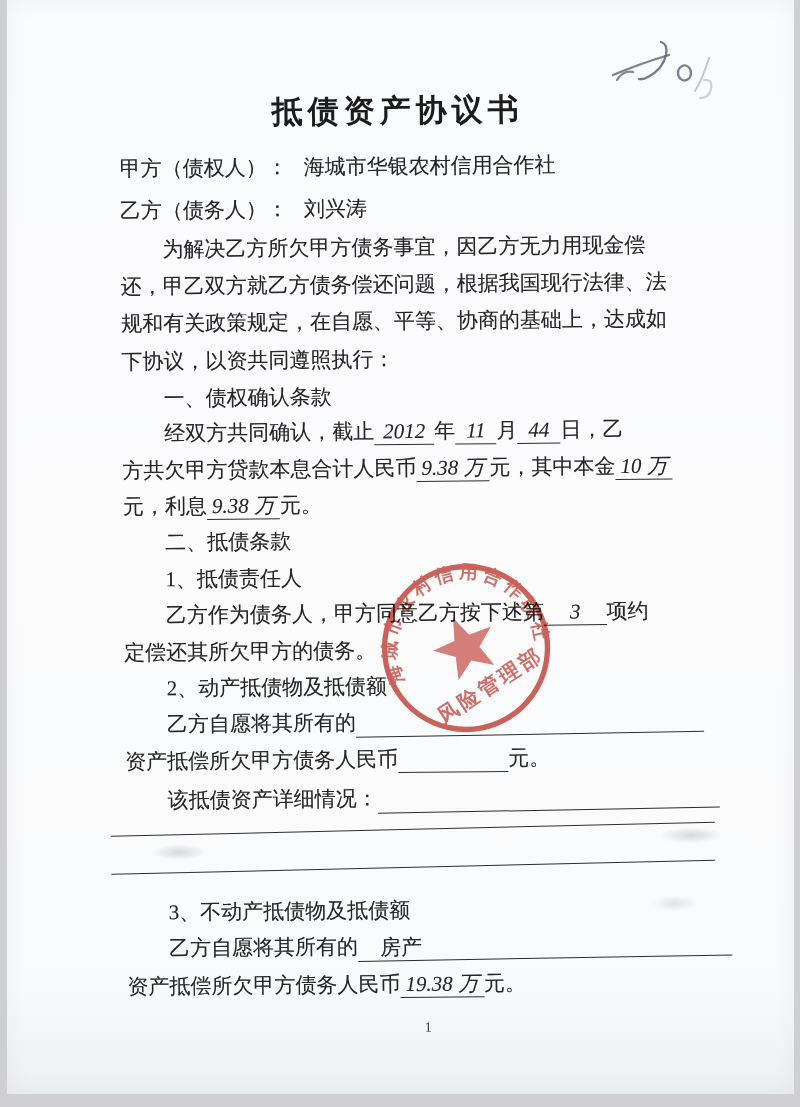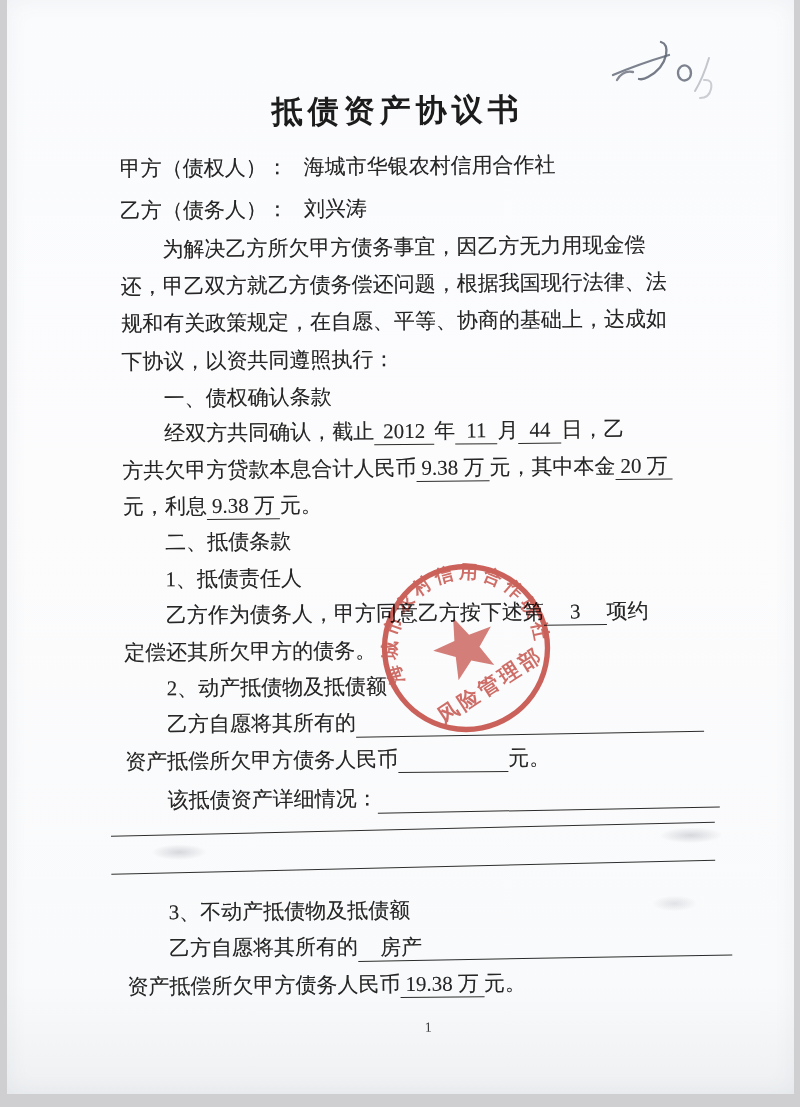--- a/index.html
+++ b/index.html
@@ -27,21 +27,21 @@
   }
   .line{
     position:absolute;left:115px;white-space:nowrap;
     font-size:21px;line-height:28px;
     text-shadow:0 0 0.5px rgba(40,40,40,0.35);
   }
   .indent{left:157px;}
   .name{margin-left:16px;}
   .u{
     display:inline-block;border-bottom:1.6px solid #2b2b2b;
-    line-height:26px;
+    line-height:26px;font-style:italic;
   }
   .pad8{padding:0 9px;}
   .pad10{padding:0 11px;}
   .pad24{padding:0 26px;}
   .padnum{padding:0 5px;}
   .blank{
     display:inline-block;border-bottom:1.6px solid #2b2b2b;
     height:24px;vertical-align:bottom;
   }
   .blank-long{width:348px;transform:rotate(-0.45deg);}
@@ -95,21 +95,21 @@
     <div class="line" style="top:270px">还，甲乙双方就乙方债务偿还问题，根据我国现行法律、法</div>
     <div class="line" style="top:307px">规和有关政策规定，在自愿、平等、协商的基础上，达成如</div>
     <div class="line" style="top:345px">下协议，以资共同遵照执行：</div>
 
     <div class="line indent" style="top:382px">一、债权确认条款</div>
 
     <div class="line indent" style="top:417px">
       <span>经双方共同确认，截止</span><span class="u pad8">2012</span><span>年</span><span class="u pad10">11</span><span>月</span><span class="u pad10">44</span><span>日，乙</span>
     </div>
     <div class="line" style="top:454px">
-      <span>方共欠甲方贷款本息合计人民币</span><span class="u padnum">9.38 万</span><span>元，其中本金</span><span class="u padnum">20 万</span>
+      <span>方共欠甲方贷款本息合计人民币</span><span class="u padnum">9.38 万</span><span>元，其中本金</span><span class="u padnum">10 万</span>
     </div>
     <div class="line" style="top:490px">
       <span>元，利息</span><span class="u padnum">9.38 万</span><span>元。</span>
     </div>
 
     <div class="line indent" style="top:526px">二、抵债条款</div>
     <div class="line indent" style="top:563px">1、抵债责任人</div>
 
     <div class="line indent" style="top:599px">
       <span>乙方作为债务人，甲方同意乙方按下述第</span><span class="u pad24">3</span><span>项约</span>

